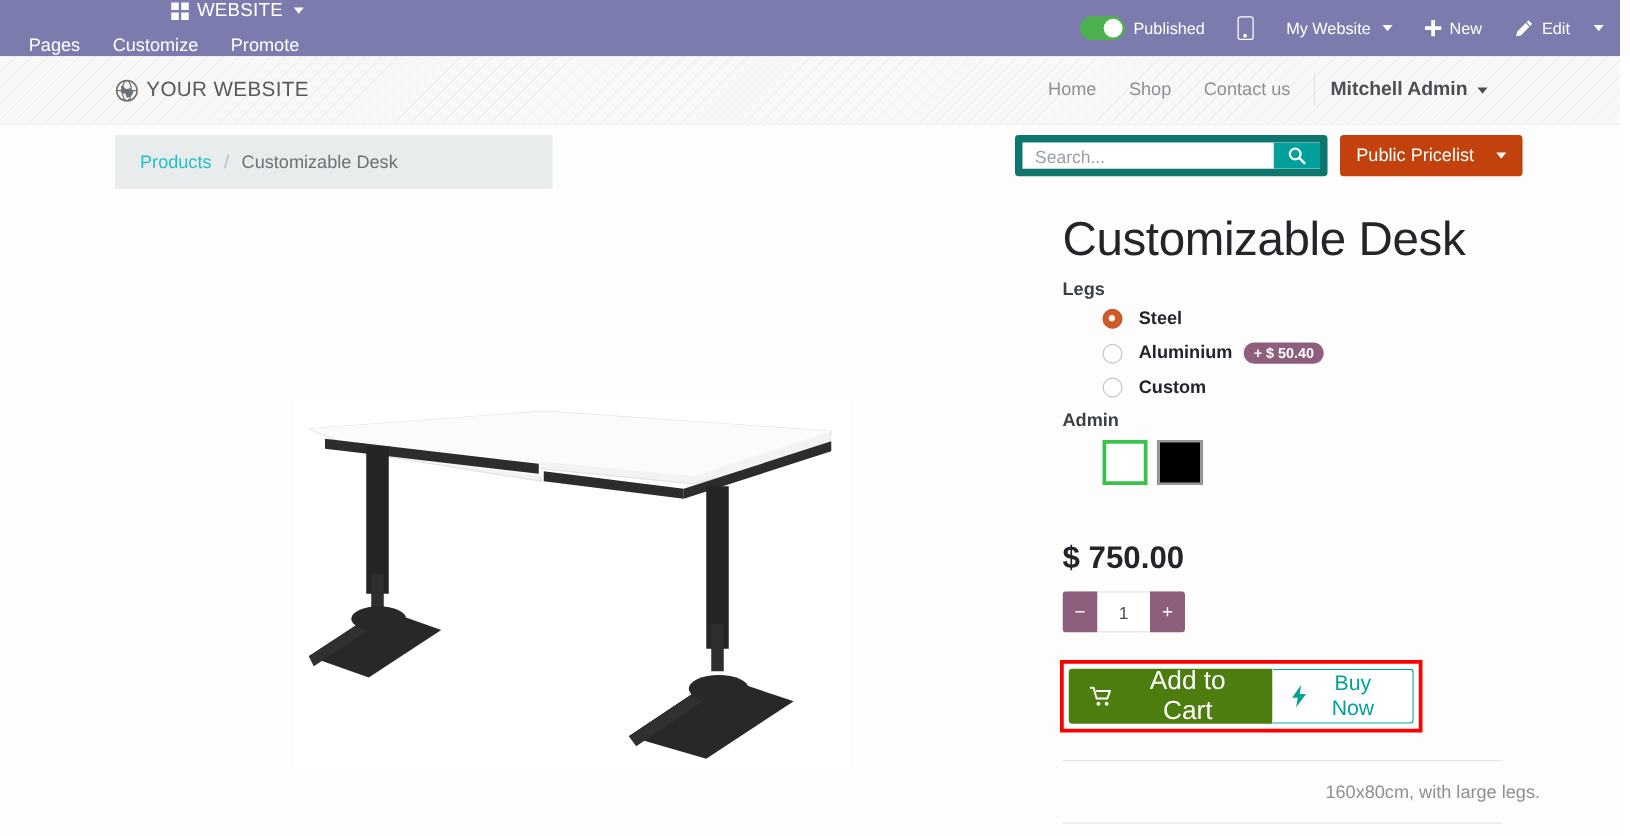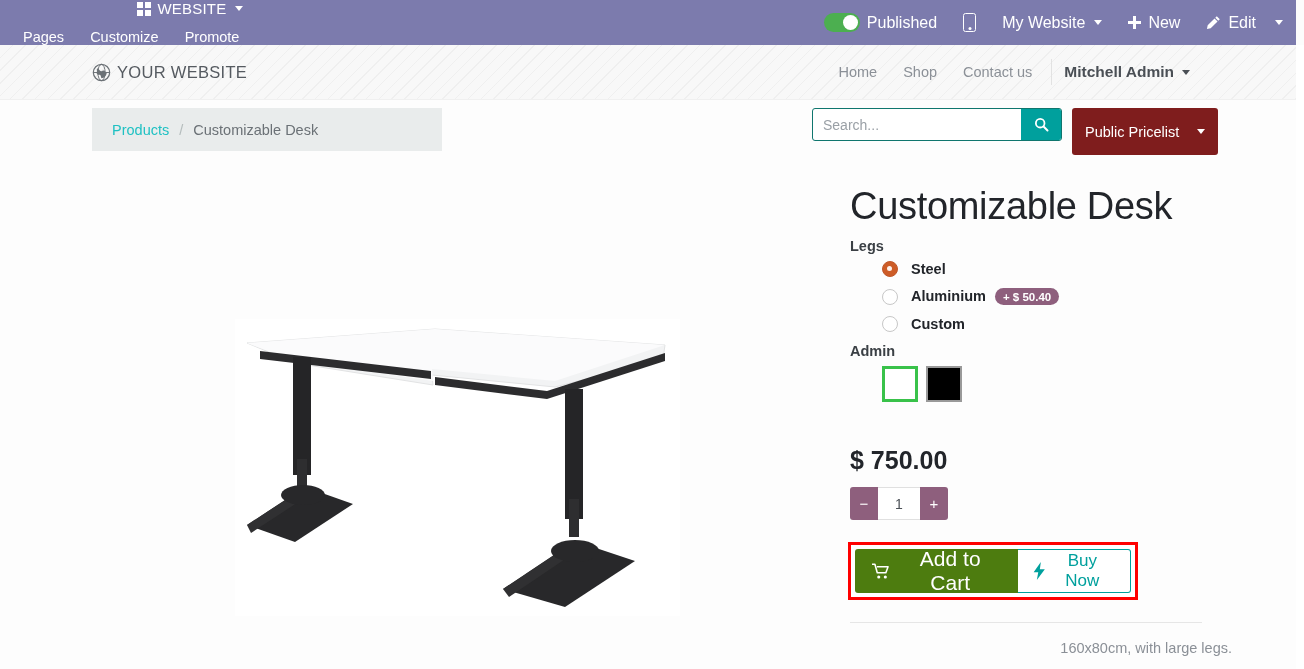--- a/index.html
+++ b/index.html
@@ -47,21 +47,21 @@
     padding: 6px 13px; font-size: 14.5px; cursor: pointer;
   }
   .topbar-right {
     margin-left: auto;
     display: flex; align-items: center;
     padding-right: 4px;
   }
   .tb-item {
     display: flex; align-items: center; gap: 7px;
     padding: 6px 13px; color: #fff; cursor: pointer;
-    font-size: 16px; white-space: nowrap;
+    font-size: 13px; white-space: nowrap;
   }
   .toggle-switch {
     width: 36px; height: 19px; border-radius: 10px;
     background: #4caf50; position: relative; flex: none;
   }
   .toggle-switch::after {
     content: ""; position: absolute;
     top: 2px; right: 2px;
     width: 15px; height: 15px; border-radius: 50%;
     background: #ffffff;
@@ -169,37 +169,37 @@
   .right-col {
     position: absolute; left: 812px; top: 0;
     width: 420px;
   }
   .search-row {
     display: flex; align-items: stretch; gap: 10px;
     margin-top: 8px;
   }
   .search-box {
     display: flex; width: 250px; height: 33px;
-    border: 1px solid #0f766e; border-radius: 3px;
+    border: 6px solid #0f766e; border-radius: 3px;
     overflow: hidden; background: #fff;
   }
   .search-box input {
     flex: 1; border: none; outline: none;
     padding: 0 10px; font-size: 14px; color: #555;
     font-family: "Liberation Sans", sans-serif;
     background: transparent;
   }
   .search-box input::placeholder { color: #9aa0a6; }
   .search-btn {
     width: 40px; background: #00a09d;
     border: none; cursor: pointer;
     display: flex; align-items: center; justify-content: center;
   }
   .pricelist-btn {
-    height: 47px; background: #7f1d1d;
+    height: 33px; background: #c2410c;
     color: #fff; border: none; border-radius: 3px;
     padding: 0 13px; font-size: 14.5px; cursor: pointer;
     display: flex; align-items: center; gap: 16px;
     white-space: nowrap;
   }
 
   .product-title {
     font-size: 38px; font-weight: normal; color: #22252a;
     margin: 30px 0 0 38px; letter-spacing: -.3px;
   }

